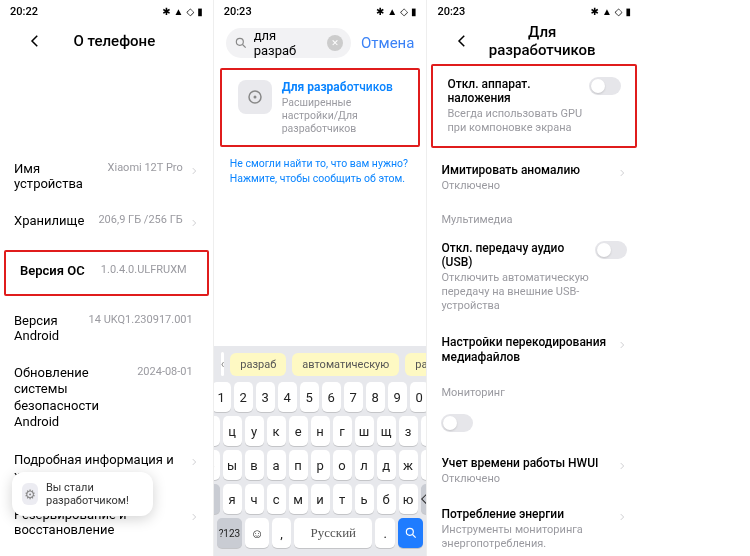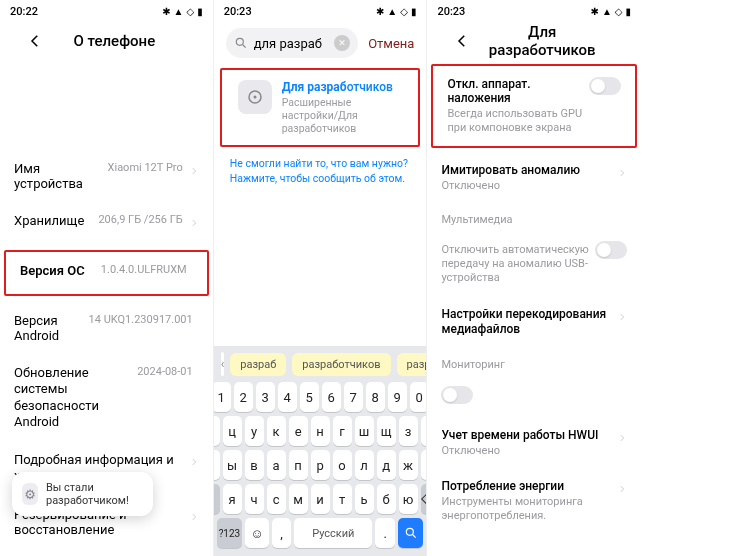--- a/index.html
+++ b/index.html
@@ -15,21 +15,21 @@
   
   .header { display: flex; align-items: center; height: 38px; padding: 0 26px; gap: 16px; }
   .header .back { width: 18px; height: 18px; display: flex; align-items: center; justify-content: center; }
   .header .title { font-size: 15px; font-weight: 500; color: #000; flex: 1; text-align: center; margin-right: 18px; }
 
   
   .search-header { display: flex; align-items: center; gap: 10px; padding: 6px 12px 10px 12px; }
   .search-box { flex: 1; background: #f2f2f4; border-radius: 18px; height: 30px; display: flex; align-items: center; padding: 0 8px; gap: 6px; }
   .search-box .q { font-size: 13px; color: #000; flex: 1; }
   .search-box .clear { width: 16px; height: 16px; background: #ccc; border-radius: 50%; display: flex; align-items: center; justify-content: center; font-size: 9px; color: #fff; }
-  .cancel-link { color: #7f1d1d; font-size: 13px; }
+  .cancel-link { color: #3b82f6; font-size: 15px; }
   .row { display: flex; align-items: flex-start; padding: 11px 14px; min-height: 42px; }
   .row .label { font-size: 13px; color: #000; flex: 1; }
   .row .label2 { font-size: 12px; color: #000; font-weight: 500; }
   .row .sub { font-size: 11px; color: #9a9aa0; margin-top: 2px; line-height: 1.25; }
   .row .value { font-size: 11px; color: #9a9aa0; margin-right: 6px; }
   .row .chev { color: #c4c4c8; }
   .row .col { flex: 1; display: flex; flex-direction: column; }
   .section-title { font-size: 11px; color: #9a9aa0; padding: 10px 14px 4px 14px; }
   .hl { border: 2px solid #e01c1c; border-radius: 2px; }
 
@@ -51,21 +51,21 @@
   .toast .msg { font-size: 11px; color: #333; }
 
   
   .keyboard { position: absolute; bottom: 0; left: 0; right: 0; background: #e7e8ec; padding: 6px 3px 4px 3px; }
   .sugg { display: flex; gap: 6px; padding: 0 4px 6px 4px; align-items: center; }
   .sugg .chip { background: #fef9c3; border-radius: 6px; padding: 5px 10px; font-size: 11px; color: #555; }
   .sugg .arrow { width: 18px; height: 24px; background: #fff; border-radius: 6px; display:flex; align-items:center; justify-content:center; color:#888; font-size:12px; }
   .krow { display: flex; gap: 3px; justify-content: center; margin-bottom: 4px; }
   .key { background: #fff; border-radius: 5px; height: 30px; min-width: 19px; flex: 1; display: flex; align-items: center; justify-content: center; font-size: 13px; color: #222; box-shadow: 0 1px 0 rgba(0,0,0,0.15); }
   .key.fn { background: #c9ccd3; flex: 1.3; }
-  .key.space { flex: 4; font-size: 11px; color: #555; }
+  .key.space { flex: 4; font-size: 13px; color: #555; font-family: Liberation Serif, serif; }
   .key.search { background: #1f7cff; color: #fff; }
   .emoji-key { flex:1.2; }
 
   .chev svg, .back svg { stroke: currentColor; fill: none; stroke-width: 2; }
 </style>
 </head>
 <body>
 
 <div class="screens">
 
@@ -184,21 +184,21 @@
         </div>
       </div>
     </div>
 
     <div class="hint">Не смогли найти то, что вам нужно? Нажмите, чтобы сообщить об этом.</div>
 
     <div class="keyboard">
       <div class="sugg">
         <span class="arrow">‹</span>
         <span class="chip">разраб</span>
-        <span class="chip">разработчиков</span>
+        <span class="chip">автоматическую</span>
         <span class="chip">разработки</span>
 
       </div>
       <div class="krow">
         <span class="key">1</span>
         <span class="key">2</span>
         <span class="key">3</span>
         <span class="key">4</span>
         <span class="key">5</span>
         <span class="key">6</span>
@@ -298,21 +298,22 @@
       </div>
       <span class="chev"><svg width="10" height="10" viewBox="0 0 24 24">
             <path d="M9 5l7 7-7 7"></path>
           </svg></span>
     </div>
 
     <div class="section-title">Мультимедиа</div>
 
     <div class="row">
       <div class="col">
-        <span class="sub">Отключить автоматическую передачу на аномалию USB-устройства</span>
+        <span class="label2">Откл. передачу аудио (USB)</span>
+        <span class="sub">Отключить автоматическую передачу на внешние USB-устройства</span>
       </div>
       <span class="toggle"></span>
     </div>
 
     <div class="row">
       <div class="col">
         <span class="label2" style="line-height:1.25">Настройки перекодирования медиафайлов</span>
       </div>
       <span class="chev"><svg width="10" height="10" viewBox="0 0 24 24">
             <path d="M9 5l7 7-7 7"></path>

